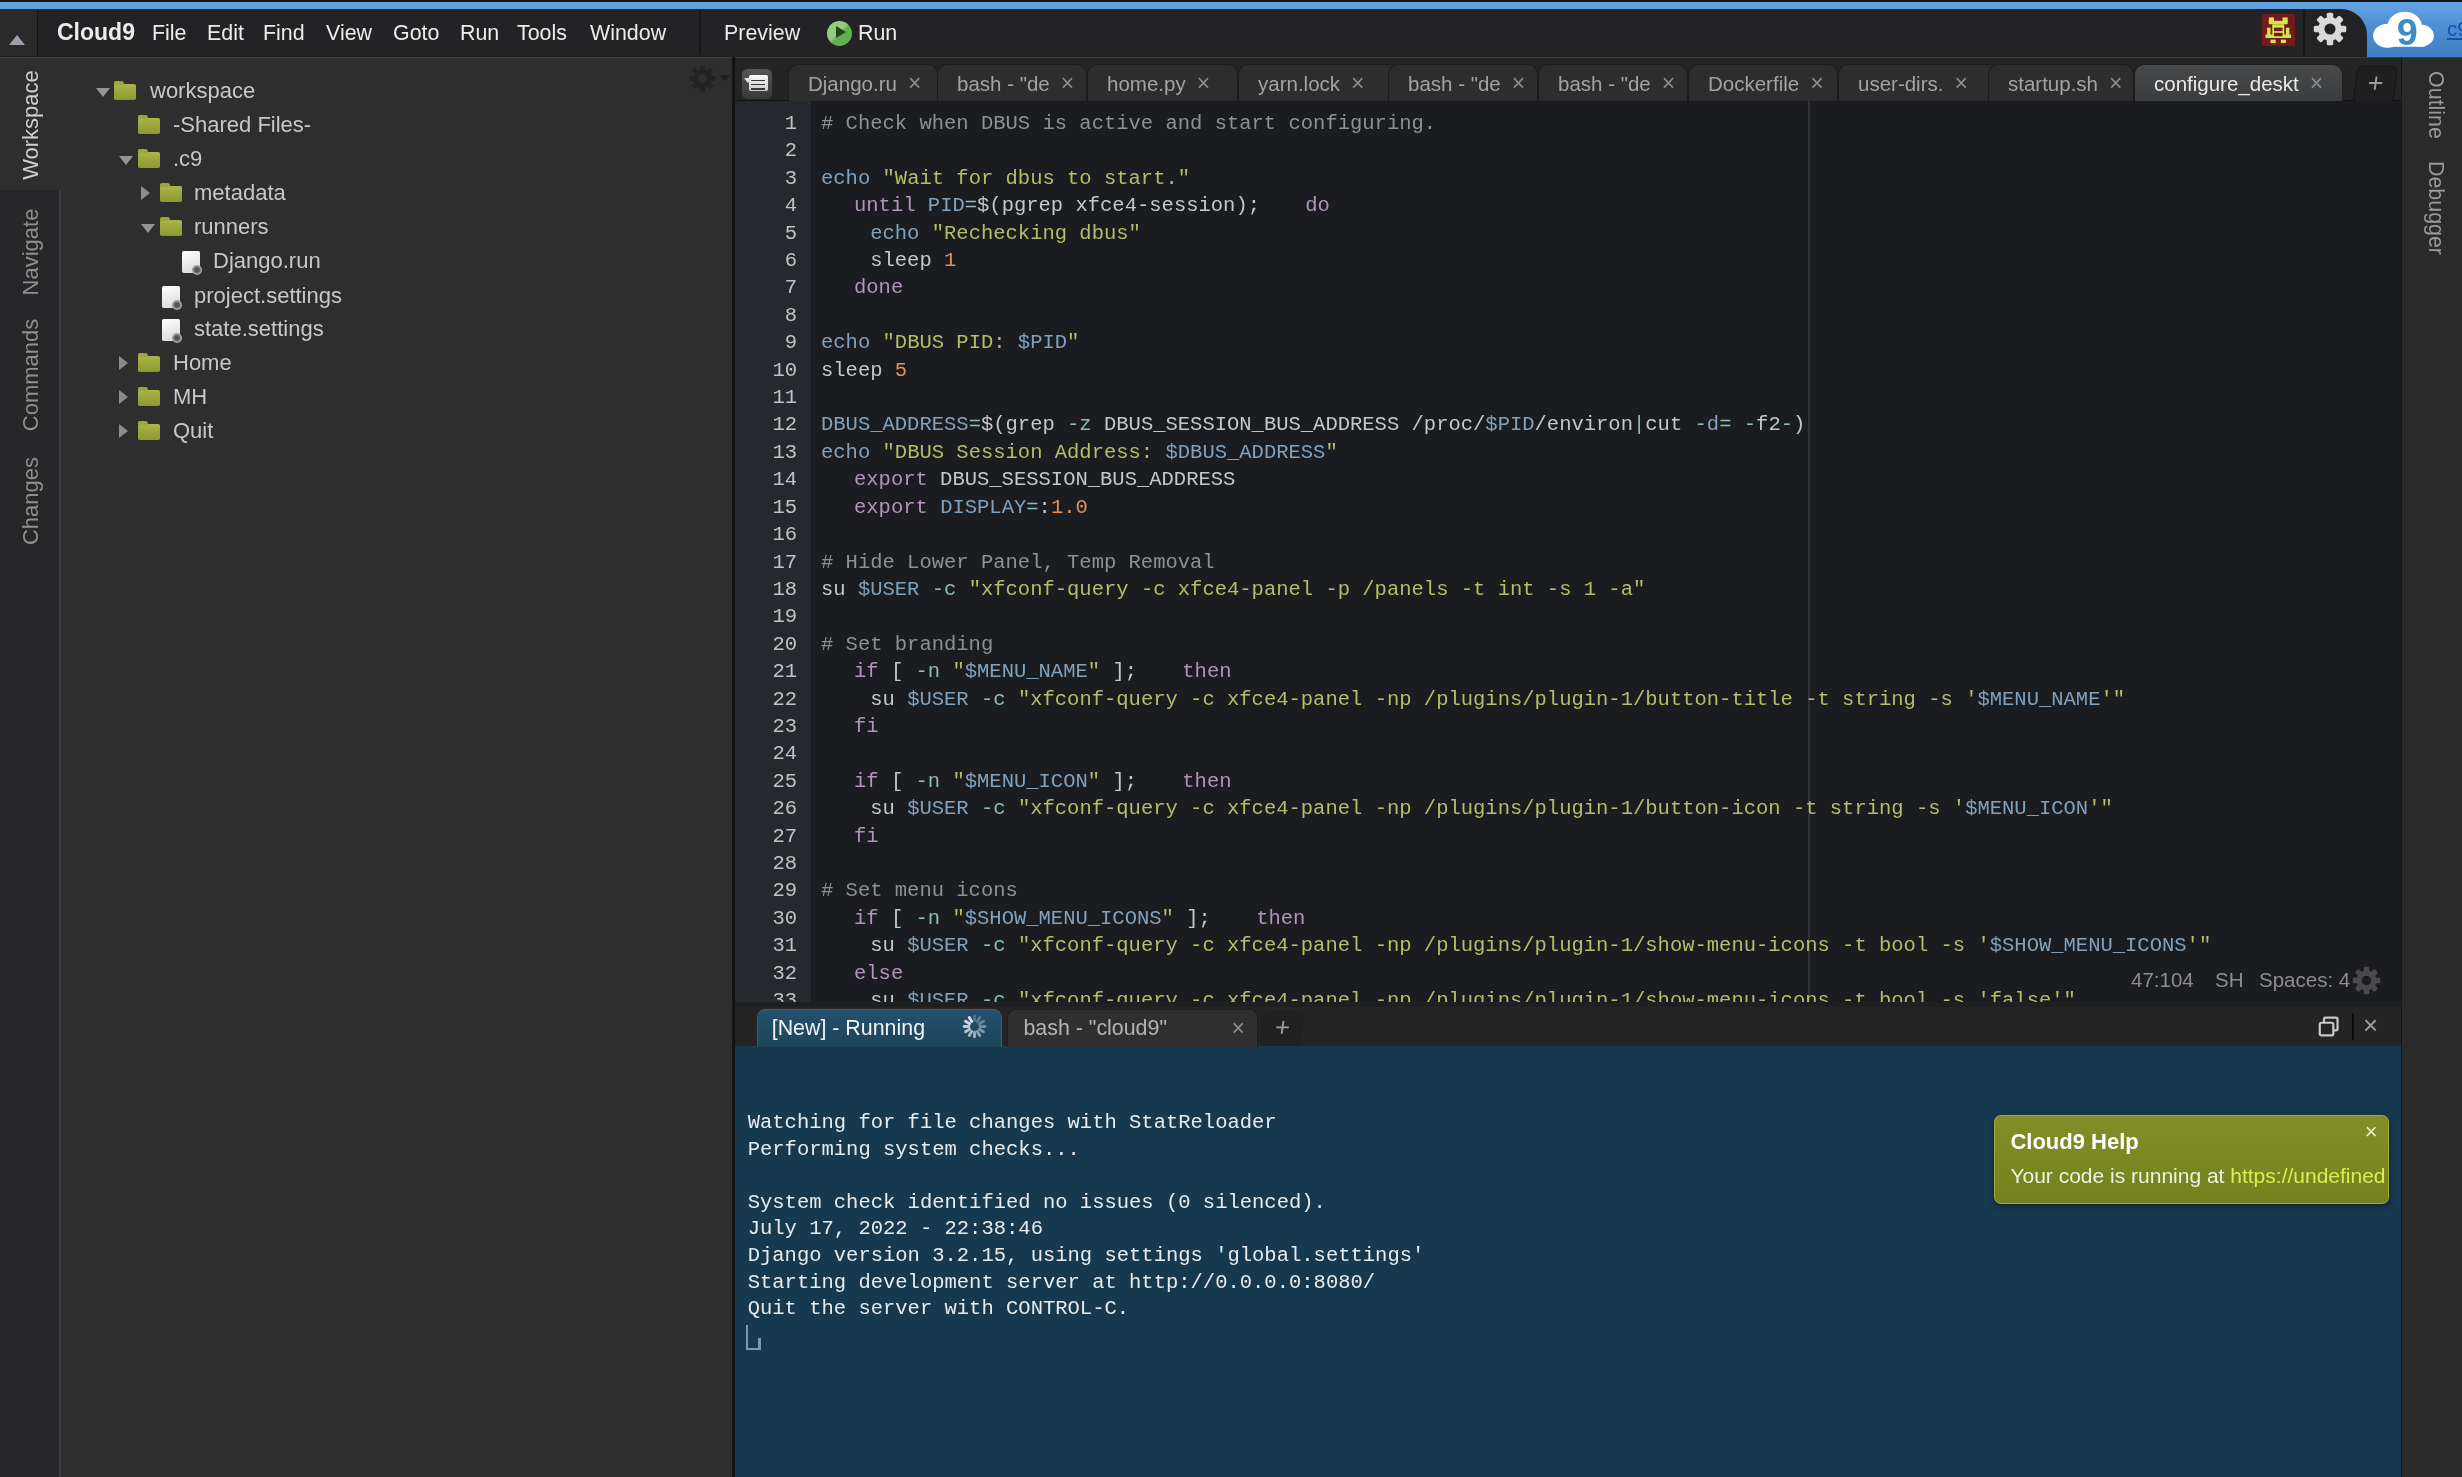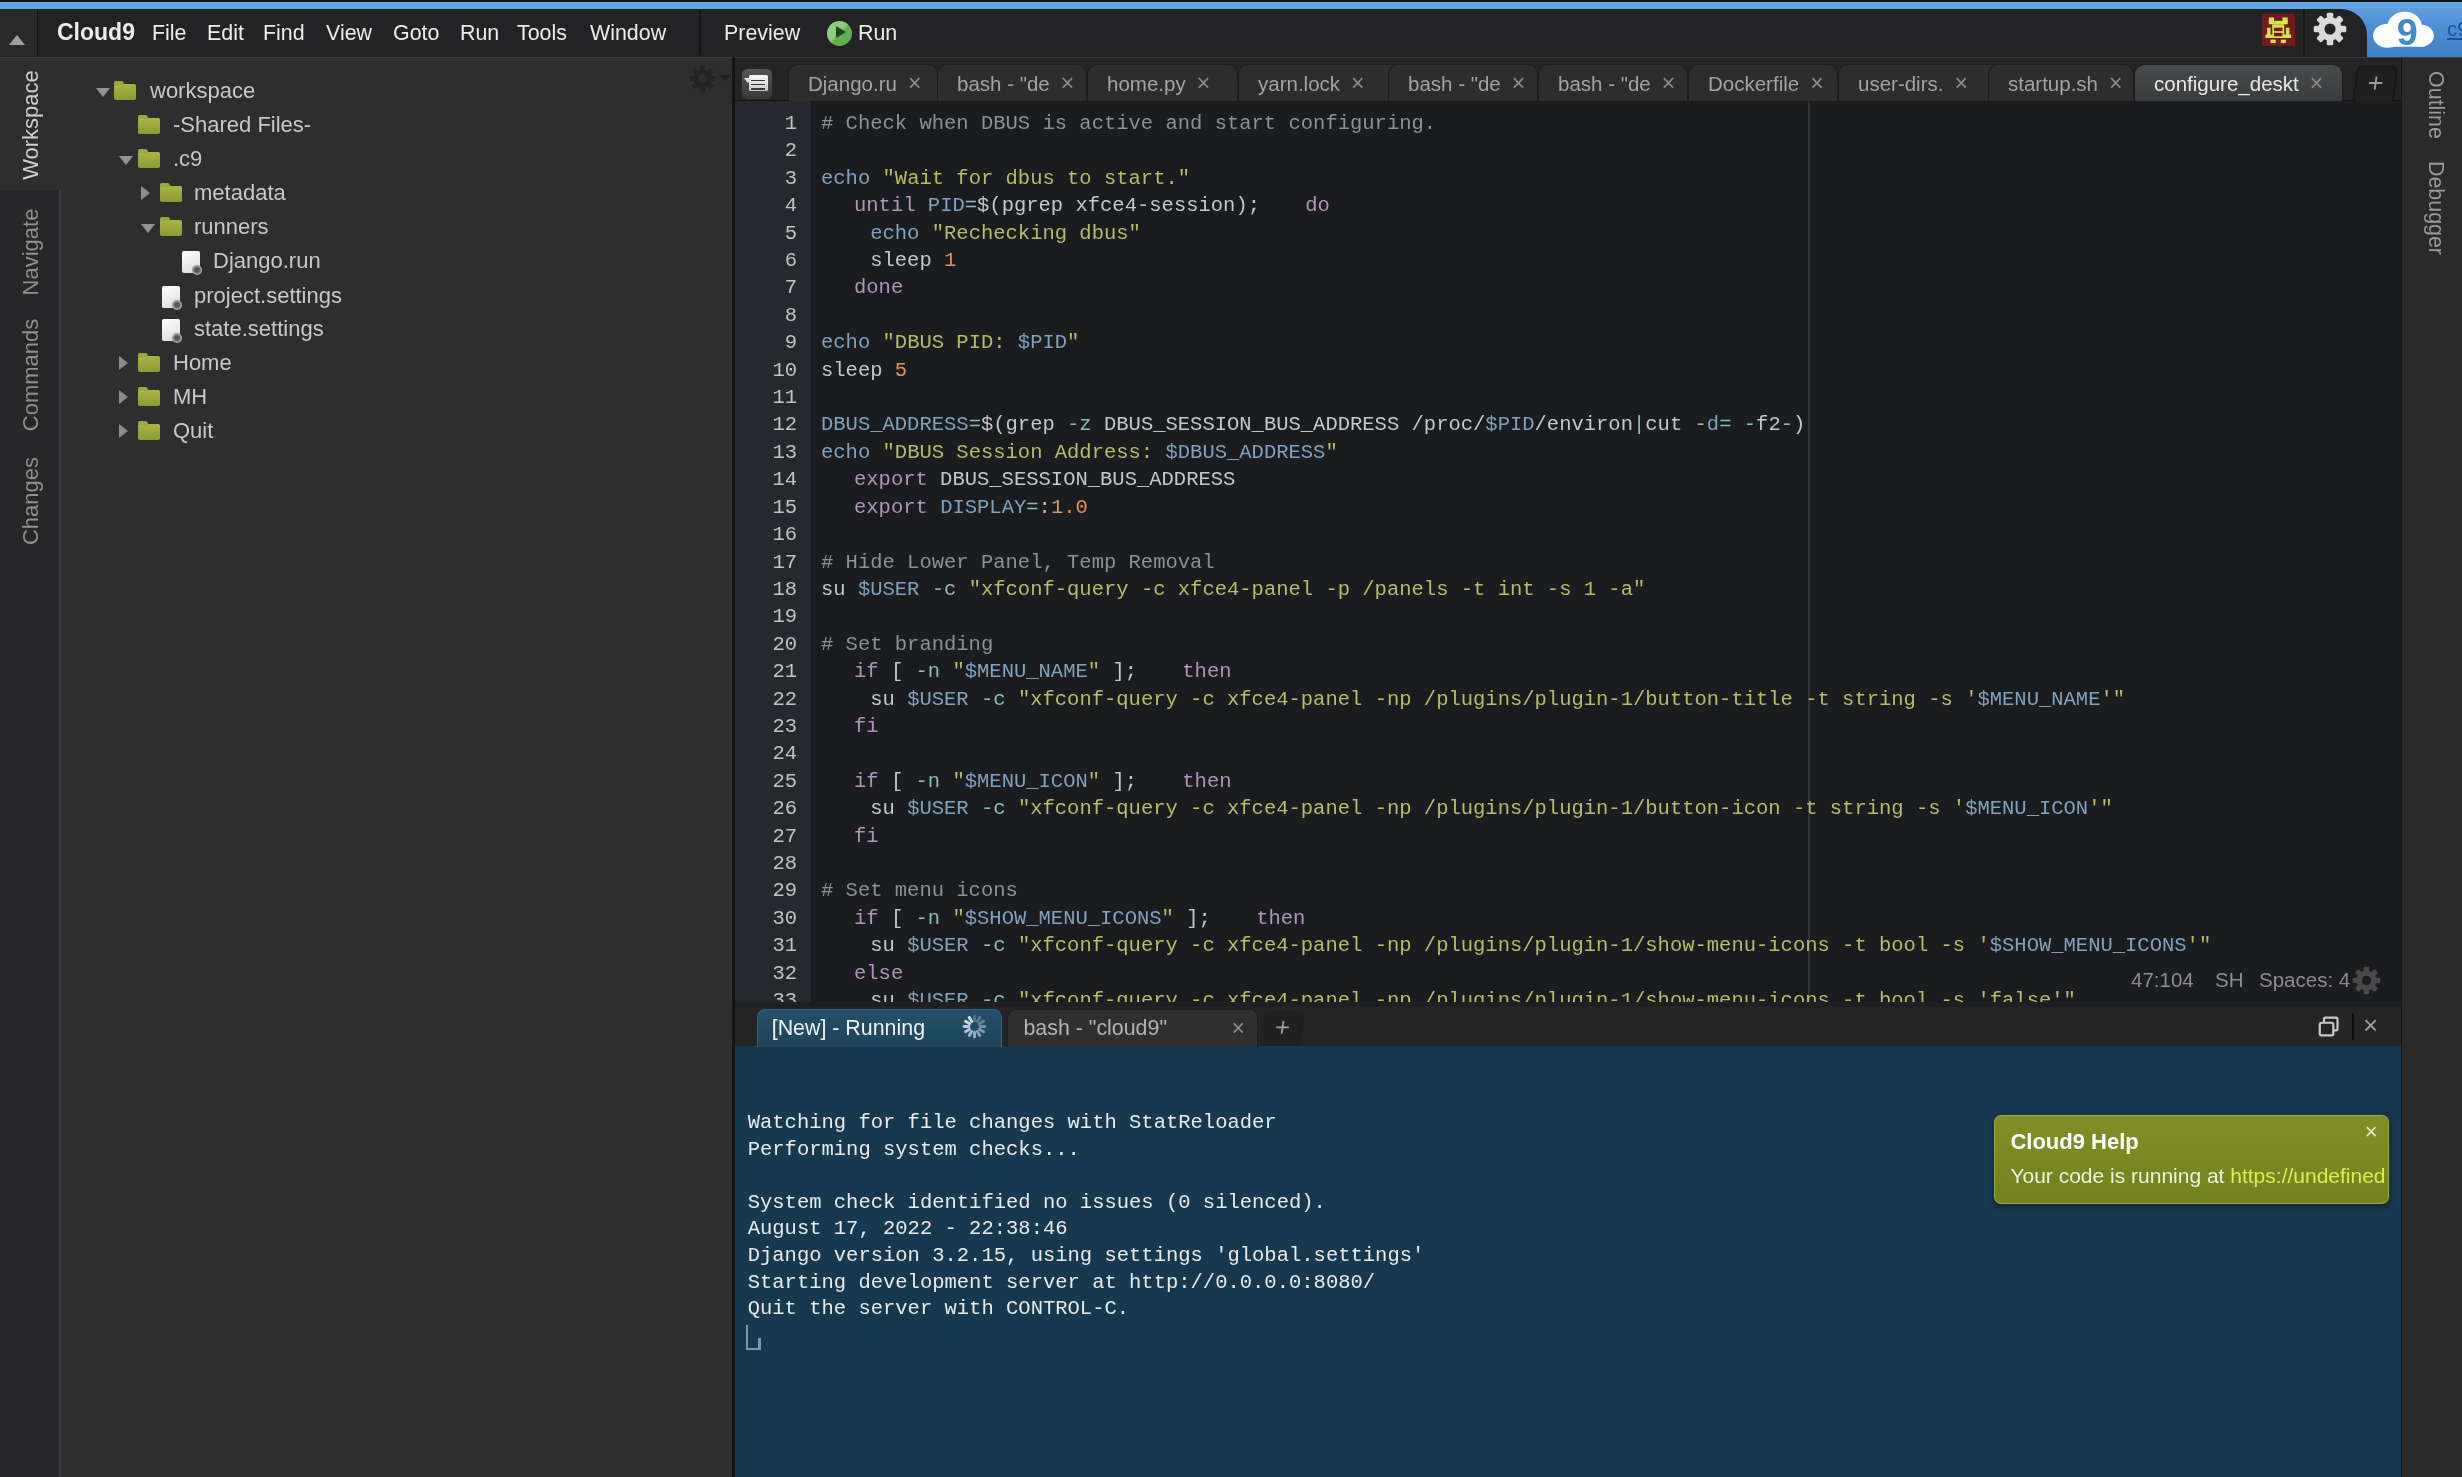--- a/index.html
+++ b/index.html
@@ -376,21 +376,21 @@
             <rect x="2" y="8" width="16" height="15" rx="2" fill="#242425" stroke="#c9c9c9" stroke-width="2.6"></rect>
           </svg>
 <div style="position:absolute;left:45px;top:6px;width:2.1px;height:27px;background:#0c0c0c;"></div>
 <div style="position:absolute;left:56px;top:2.6px;color:#9d9d9d;font-size:26px;">×</div>
 </div>
 </div>
 <pre id="coutput">Watching for file changes with StatReloader
 Performing system checks...
 
 System check identified no issues (0 silenced).
-August 17, 2022 - 22:38:46
+July 17, 2022 - 22:38:46
 Django version 3.2.15, using settings 'global.settings'
 Starting development server at http://0.0.0.0:8080/
 Quit the server with CONTROL-C.</pre>
 <div id="cursor"></div>
 </div>
 <div id="vsep" style="position:absolute;left:732px;top:57px;width:2.6px;height:1420px;background:#131315;"></div>
 <div id="rightbar">
 <div class="rightlabel" style="left:32.5px;top:47px;">Outline</div>
 <div class="rightlabel" style="left:32.5px;top:150px;">Debugger</div>
 </div>

